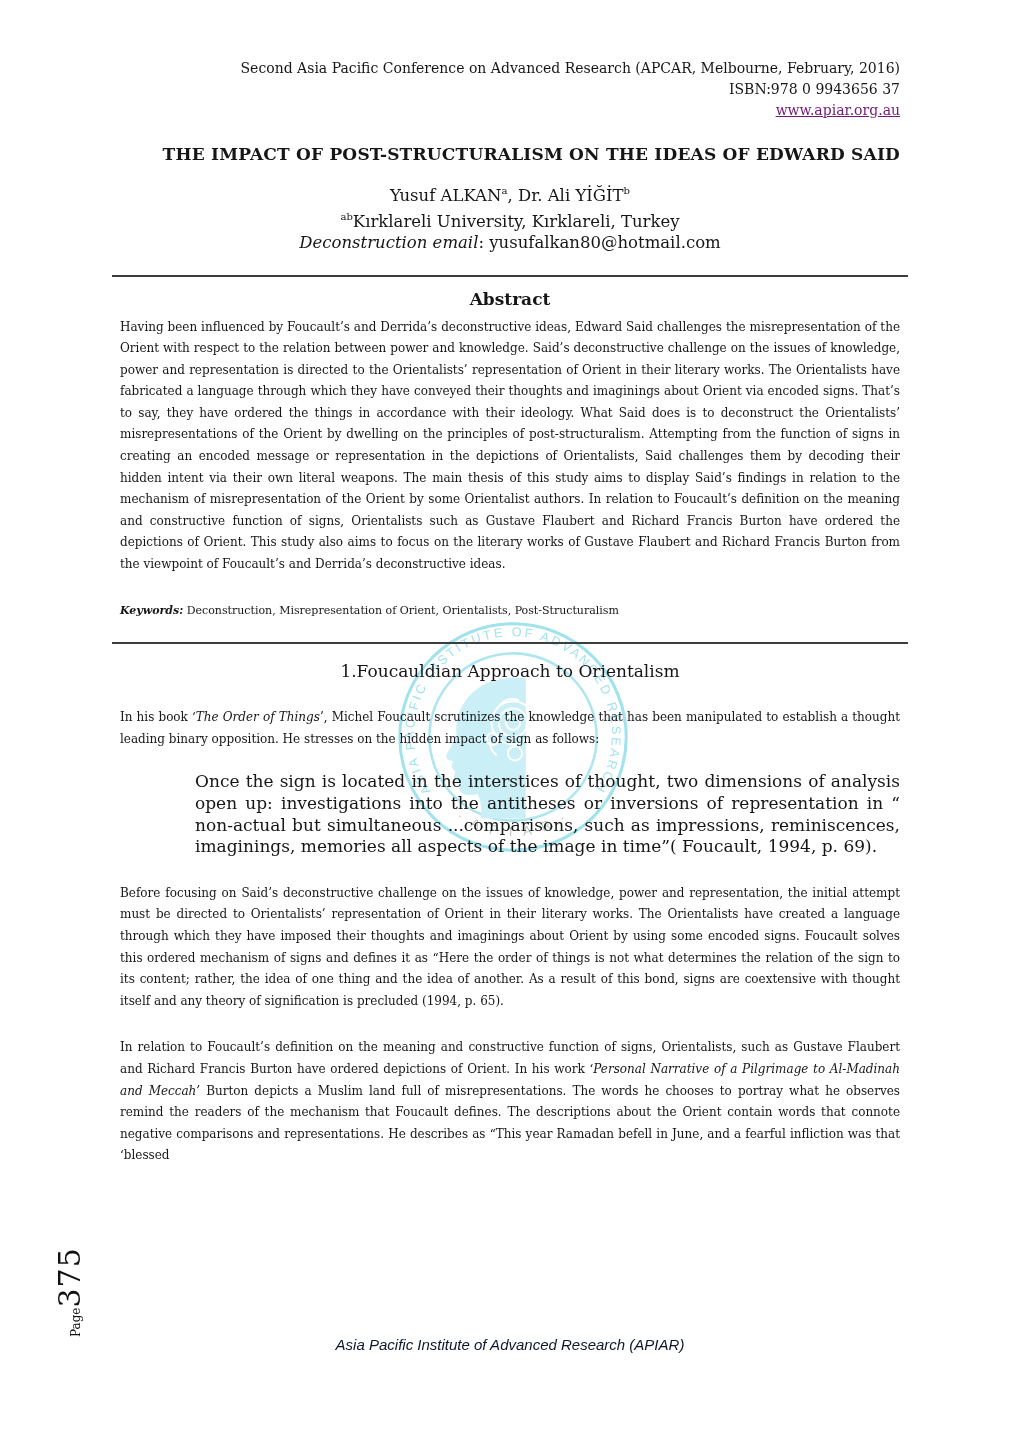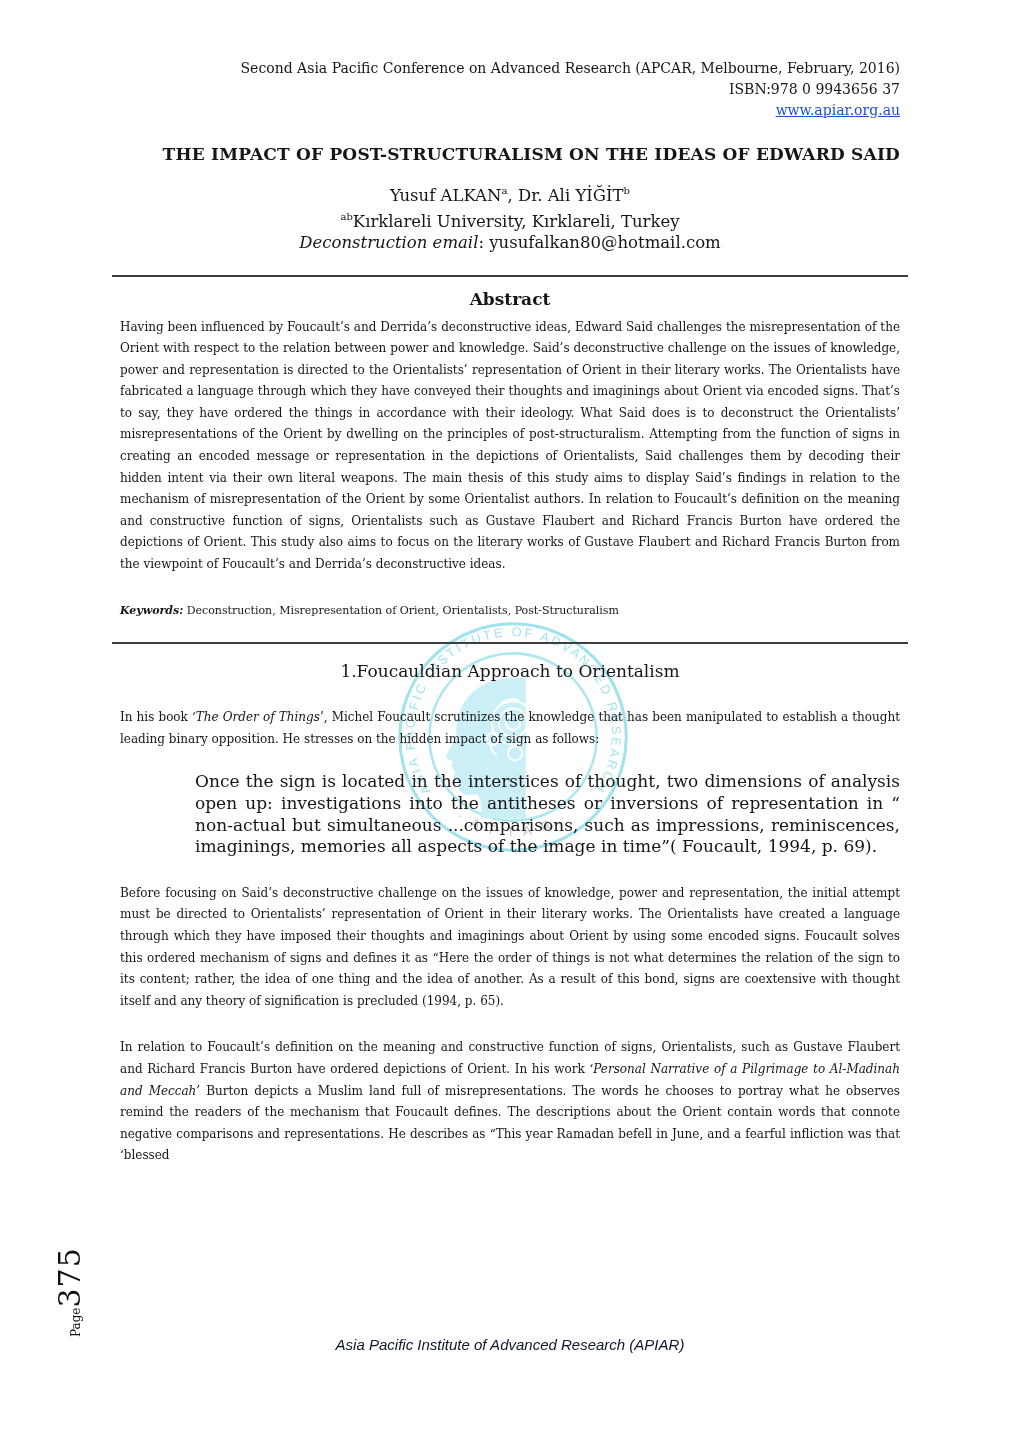--- a/index.html
+++ b/index.html
@@ -11,21 +11,21 @@
     font-family:"DejaVu Serif", serif;
     color:#161616;
     overflow:hidden;
   }
   .content {
     position:absolute; left:120px; top:0;
     width:780px;
   }
   
   .doc-header { padding-top:58px; text-align:right; font-size:14px; line-height:21px; }
-  .doc-header a { color:#1d4ed8; text-decoration:underline; }
+  .doc-header a { color:#701a75; text-decoration:underline; }
   
   .doc-title { margin-top:22px; text-align:right; font-weight:bold; font-size:17px; line-height:22px; letter-spacing:0.2px; }
   .authors { margin-top:15px; text-align:center; font-size:16.5px; line-height:21.5px; }
   .authors sup { font-size:10px; }
   .email-label { font-style:italic; }
   
   .rule { border:none; border-top:2.5px solid #3d3d3d; margin:21px -8px 0 -8px; }
   
   .abstract-heading { margin-top:11px; text-align:center; font-weight:bold; font-size:17px; line-height:22px; }
   p.body-text {

